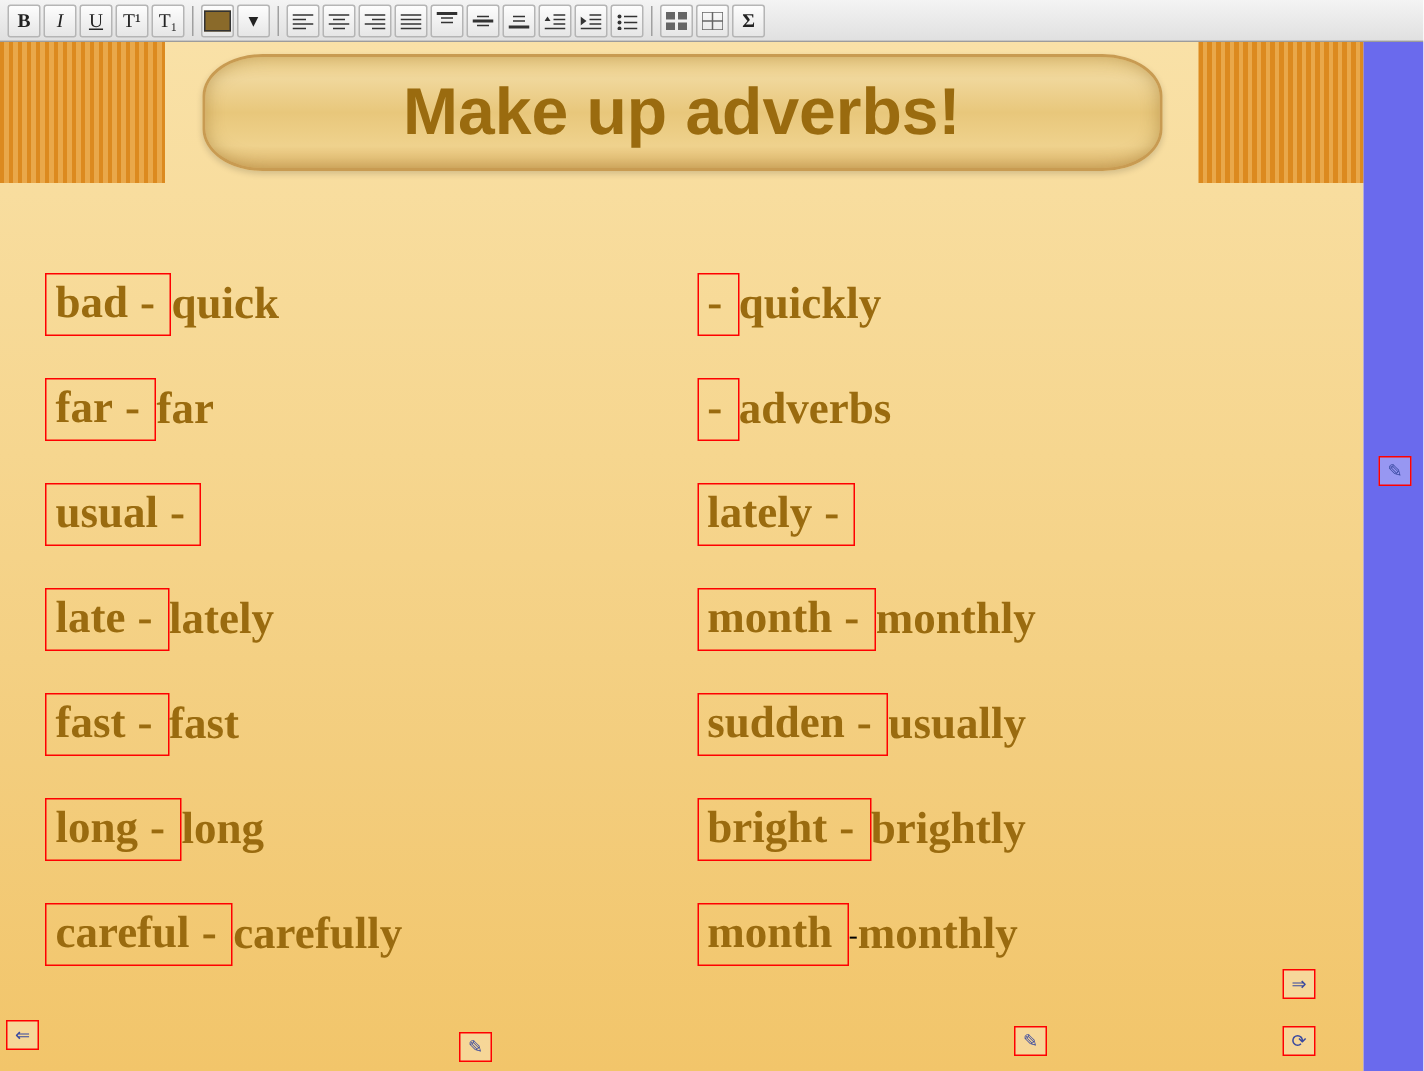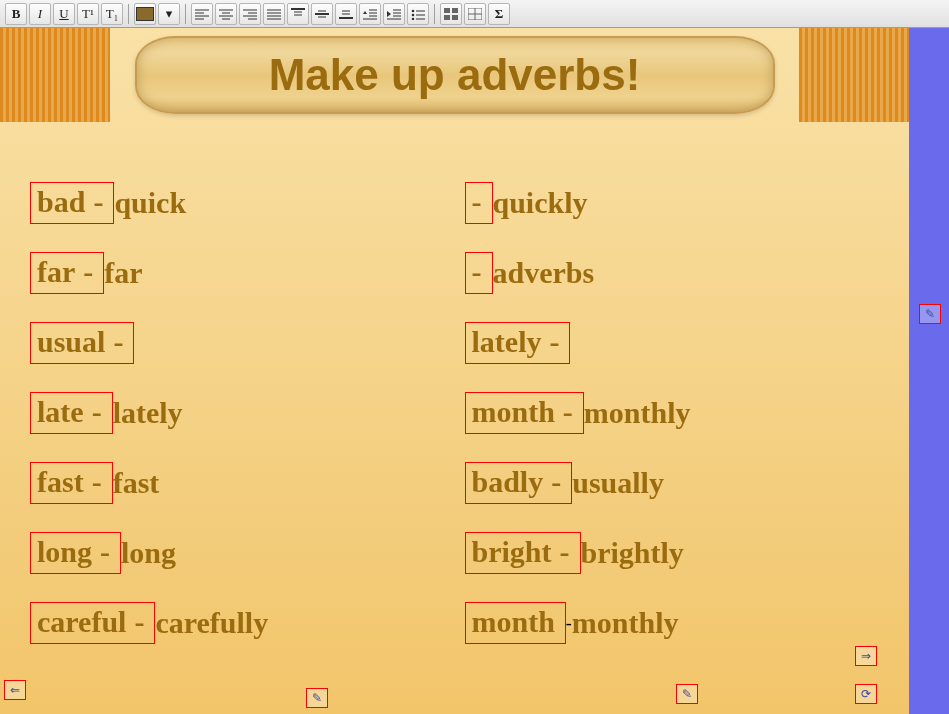--- a/index.html
+++ b/index.html
@@ -338,21 +338,21 @@
         </div>
         <div class="pair">
           <span class="wordbox">
             <span>fast</span>
             <span>-</span>
           </span>
           <span class="adverb">fast</span>
         </div>
         <div class="pair">
           <span class="wordbox">
-            <span>badly</span>
+            <span>sudden</span>
             <span>-</span>
           </span>
           <span class="adverb">usually</span>
         </div>
         <div class="pair">
           <span class="wordbox">
             <span>long</span>
             <span>-</span>
           </span>
           <span class="adverb">long</span>

